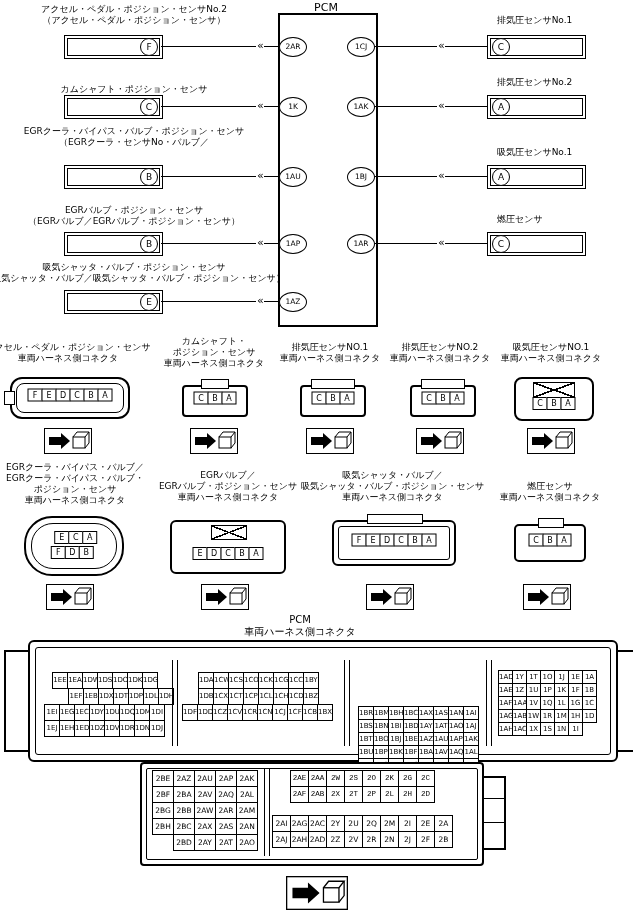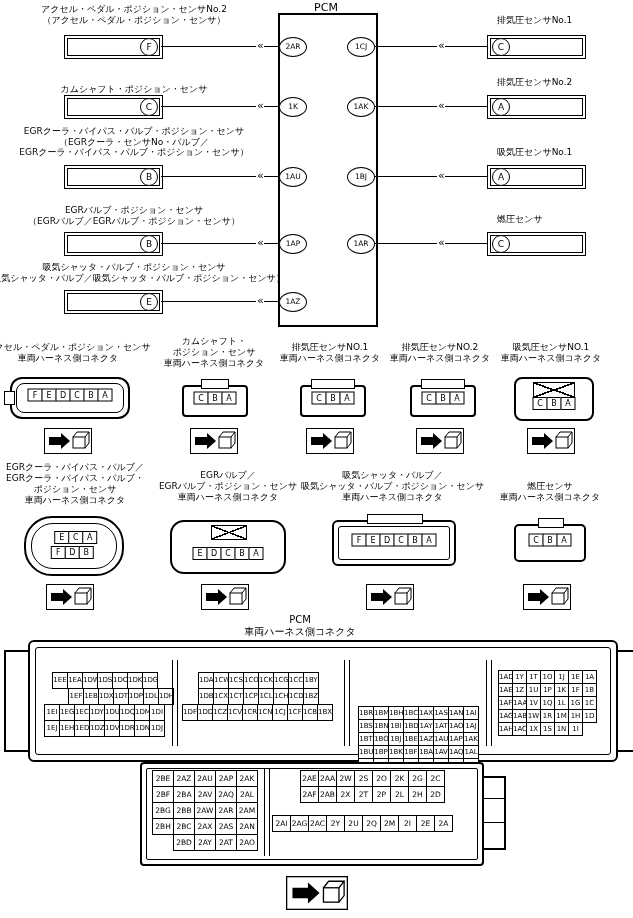--- a/index.html
+++ b/index.html
@@ -60,21 +60,20 @@
   <div class="abs lstack" style="left:0;top:4px;width:268px;">
       <div class="cell">アクセル・ペダル・ポジション・センサNo.2</div>
       <div class="cell">（アクセル・ペダル・ポジション・センサ）</div>
     </div>
   <div class="abs lstack" style="left:0;top:84px;width:268px;">
       <div class="cell">カムシャフト・ポジション・センサ</div>
     </div>
   <div class="abs lstack" style="left:0;top:126px;width:268px;">
       <div class="cell">EGRクーラ・バイパス・バルブ・ポジション・センサ</div>
       <div class="cell">（EGRクーラ・センサNo・バルブ／</div>
-      <div class="cell">EGRクーラ・バイパス・バルブ・ポジション・センサ）</div>
     </div>
   <div class="abs lstack" style="left:0;top:205px;width:268px;">
       <div class="cell">EGRバルブ・ポジション・センサ</div>
       <div class="cell">（EGRバルブ／EGRバルブ・ポジション・センサ）</div>
     </div>
   <div class="abs lstack" style="left:0;top:262px;width:268px;">
       <div class="cell">吸気シャッタ・バルブ・ポジション・センサ</div>
       <div class="cell">（吸気シャッタ・バルブ／吸気シャッタ・バルブ・ポジション・センサ）</div>
     </div>
 
@@ -277,21 +276,21 @@
       <div class="cell">燃圧センサ</div>
       <div class="cell">車両ハーネス側コネクタ</div>
     </div>
 
   <div class="abs shell" style="left:24px;top:516px;width:96px;height:56px;border-radius:28px;">
     <div class="shell-inner" style="inset:5px;border-radius:22px;"></div>
     <div class="pinrow" style="left:50%;top:13px;transform:translateX(-46%);"><span class="pcell">E</span><span class="pcell">C</span><span class="pcell">A</span></div>
     <div class="pinrow" style="left:50%;top:28px;transform:translateX(-54%);"><span class="pcell">F</span><span class="pcell">D</span><span class="pcell">B</span></div>
   </div>
 
-  <div class="abs shell" style="left:170px;top:520px;width:112px;height:50px;border-radius:14px;">
+  <div class="abs shell" style="left:170px;top:520px;width:112px;height:50px;border-radius:6px;">
     <div class="xbox" style="left:39px;top:3px;width:34px;height:13px;"></div>
     <div class="pinrow" style="left:50%;bottom:6px;transform:translateX(-50%);"><span class="pcell">E</span><span class="pcell">D</span><span class="pcell">C</span><span class="pcell">B</span><span class="pcell">A</span></div>
   </div>
 
   <div class="abs shell" style="left:332px;top:520px;width:120px;height:42px;border-radius:6px;">
     <div class="tab" style="left:33px;top:-8px;width:54px;height:8px;"></div>
     <div class="shell-inner" style="inset:4px;border-radius:3px;"></div>
     <div class="pinrow" style="left:50%;top:50%;transform:translate(-50%,-50%);"><span class="pcell">F</span><span class="pcell">E</span><span class="pcell">D</span><span class="pcell">C</span><span class="pcell">B</span><span class="pcell">A</span></div>
   </div>
 
@@ -390,26 +389,27 @@
 
   <div class="abs b2" style="left:152px;top:770px;">
     <div class="prow"><span class="cell">2BE</span><span class="cell">2AZ</span><span class="cell">2AU</span><span class="cell">2AP</span><span class="cell">2AK</span></div>
     <div class="prow"><span class="cell">2BF</span><span class="cell">2BA</span><span class="cell">2AV</span><span class="cell">2AQ</span><span class="cell">2AL</span></div>
     <div class="prow"><span class="cell">2BG</span><span class="cell">2BB</span><span class="cell">2AW</span><span class="cell">2AR</span><span class="cell">2AM</span></div>
     <div class="prow"><span class="cell">2BH</span><span class="cell">2BC</span><span class="cell">2AX</span><span class="cell">2AS</span><span class="cell">2AN</span></div>
     <div class="prow" style="margin-left:21px;"><span class="cell">2BD</span><span class="cell">2AY</span><span class="cell">2AT</span><span class="cell">2AO</span></div>
   </div>
   <div class="abs vdiv" style="left:264px;top:768px;height:88px;"></div>
 
-  <div class="abs b2r" style="left:300px;top:770px;">
+  <div class="abs b2r" style="left:290px;top:770px;font-family:Liberation Mono, monospace;">
     <div class="prow"><span class="cell">2AE</span><span class="cell">2AA</span><span class="cell">2W</span><span class="cell">2S</span><span class="cell">2O</span><span class="cell">2K</span><span class="cell">2G</span><span class="cell">2C</span></div>
     <div class="prow"><span class="cell">2AF</span><span class="cell">2AB</span><span class="cell">2X</span><span class="cell">2T</span><span class="cell">2P</span><span class="cell">2L</span><span class="cell">2H</span><span class="cell">2D</span></div>
   </div>
   <div class="abs b2r" style="left:272px;top:815px;">
     <div class="prow"><span class="cell">2AI</span><span class="cell">2AG</span><span class="cell">2AC</span><span class="cell">2Y</span><span class="cell">2U</span><span class="cell">2Q</span><span class="cell">2M</span><span class="cell">2I</span><span class="cell">2E</span><span class="cell">2A</span></div>
+    <div class="prow"><span class="cell">2AJ</span><span class="cell">2AH</span><span class="cell">2AD</span><span class="cell">2Z</span><span class="cell">2V</span><span class="cell">2R</span><span class="cell">2N</span><span class="cell">2J</span><span class="cell">2F</span><span class="cell">2B</span></div>
   </div>
 
   <div class="abs" style="left:286px;top:876px;width:62px;height:34px;">
       <svg class="vicon" viewBox="0 0 48 26" width="100%" height="100%" preserveAspectRatio="none">
         <rect x="0.5" y="0.5" width="47" height="25" fill="none" stroke="#000"></rect>
         <polygon points="5,9 17,9 17,5 26,13 17,21 17,17 5,17" fill="#000"></polygon>
         <rect x="29" y="9" width="12" height="11" fill="none" stroke="#000"></rect>
         <polyline points="29,9 33,4 45,4 41,9" fill="none" stroke="#000"></polyline>
         <polyline points="45,4 45,15 41,20" fill="none" stroke="#000"></polyline>
       </svg>

